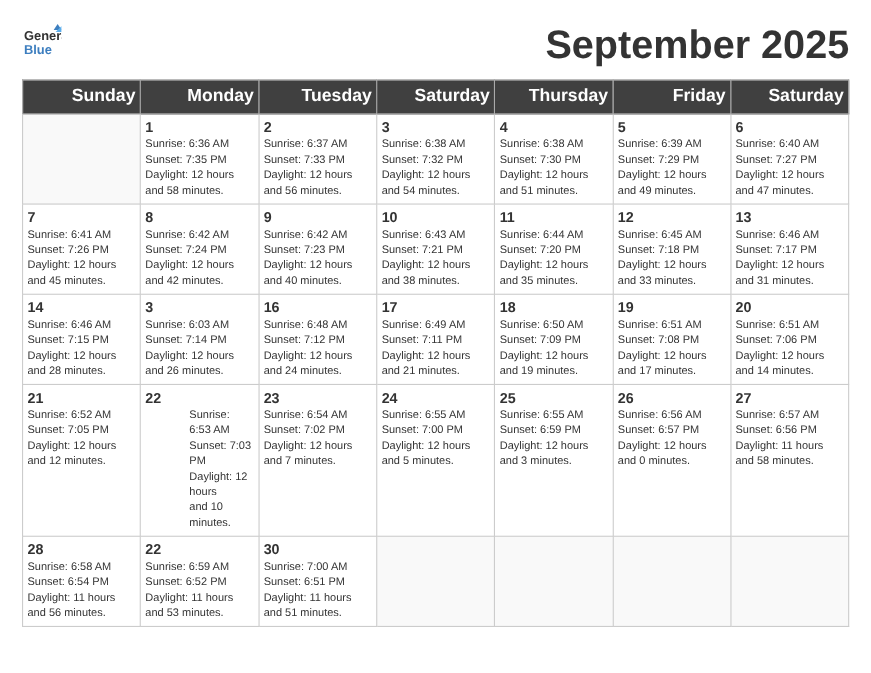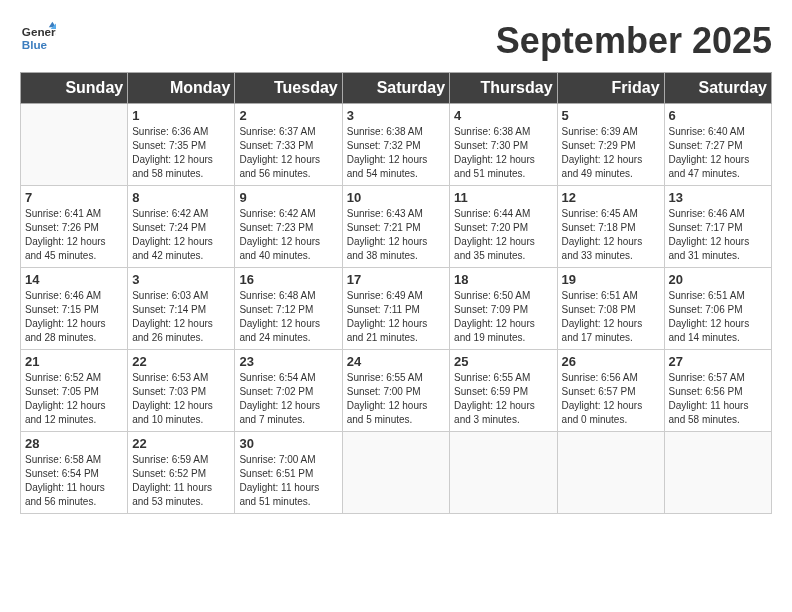--- a/index.html
+++ b/index.html
@@ -253,21 +253,21 @@
       <tr>
         <td>
           <span class="day-number">21</span>
           <div class="day-info" style="white-space: pre-line;">Sunrise: 6:52 AM
 Sunset: 7:05 PM
 Daylight: 12 hours
 and 12 minutes.</div>
         </td>
         <td>
           <span class="day-number">22</span>
-          <div class="day-info" style="white-space: pre-line;">Sunrise: 6:53 AM
+          <div class="day-info" style="white-space: pre-line; margin-left: 40px;">Sunrise: 6:53 AM
 Sunset: 7:03 PM
 Daylight: 12 hours
 and 10 minutes.</div>
         </td>
         <td>
           <span class="day-number">23</span>
           <div class="day-info" style="white-space: pre-line;">Sunrise: 6:54 AM
 Sunset: 7:02 PM
 Daylight: 12 hours
 and 7 minutes.</div>

